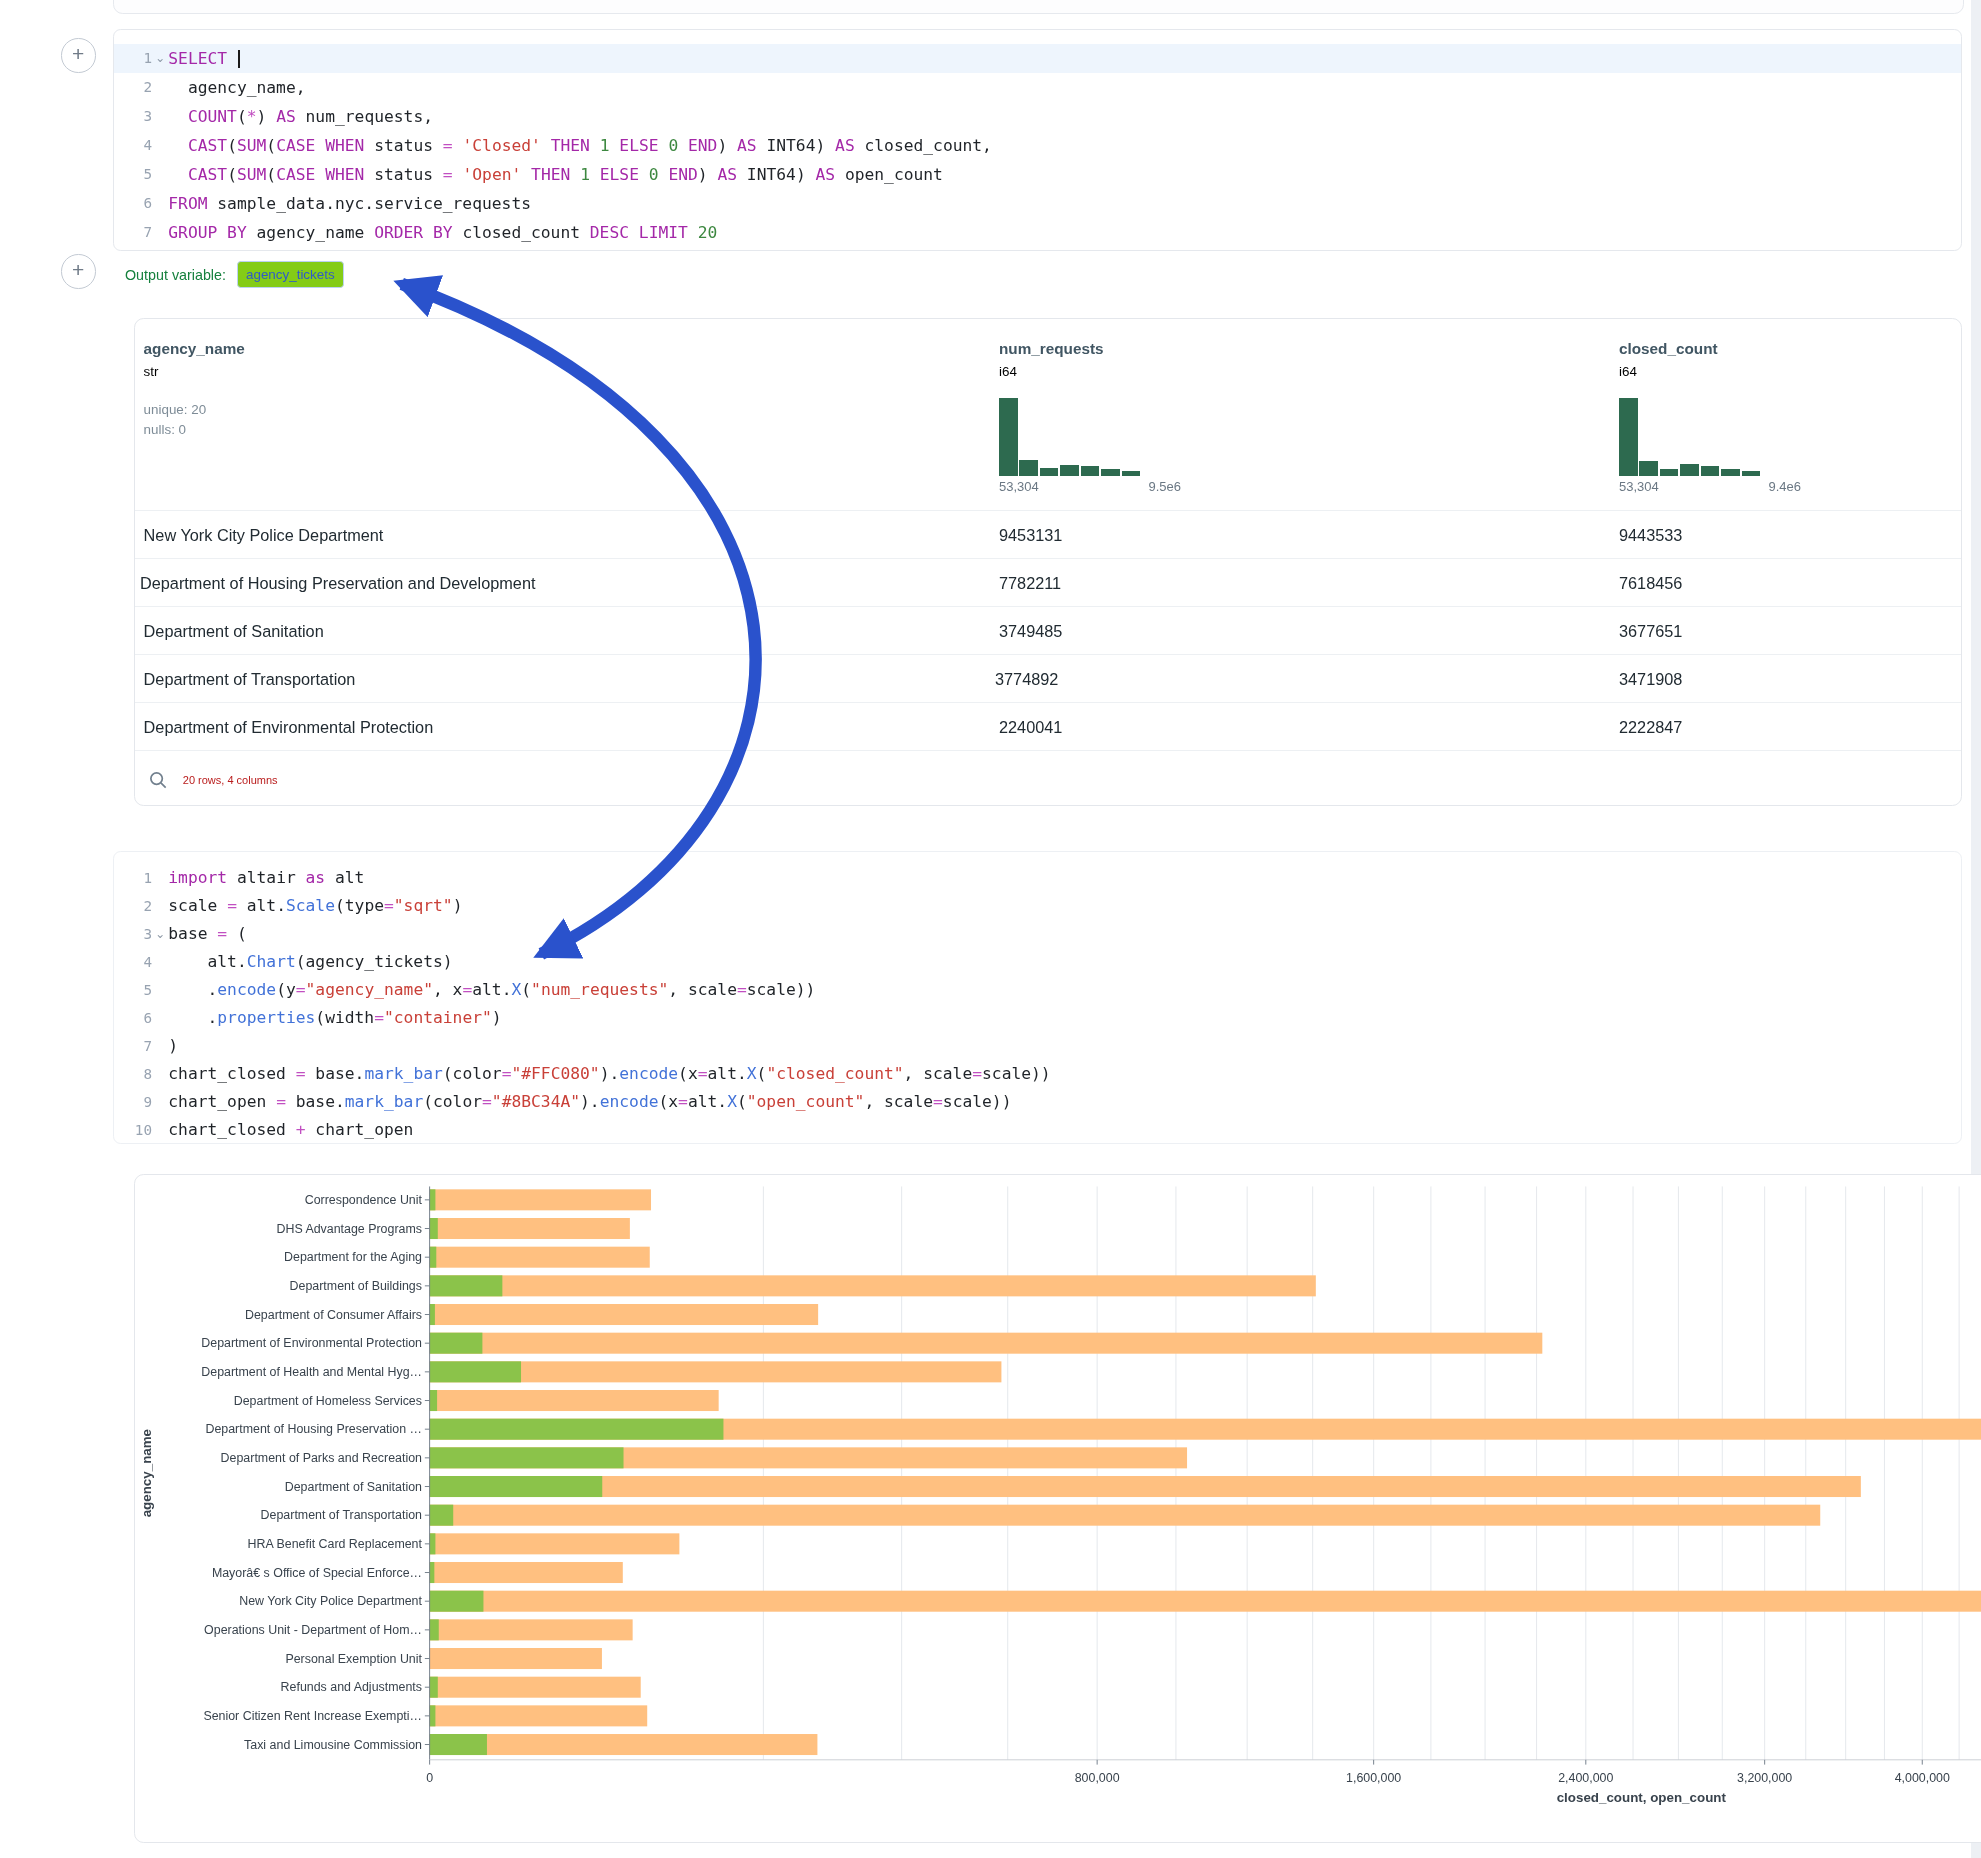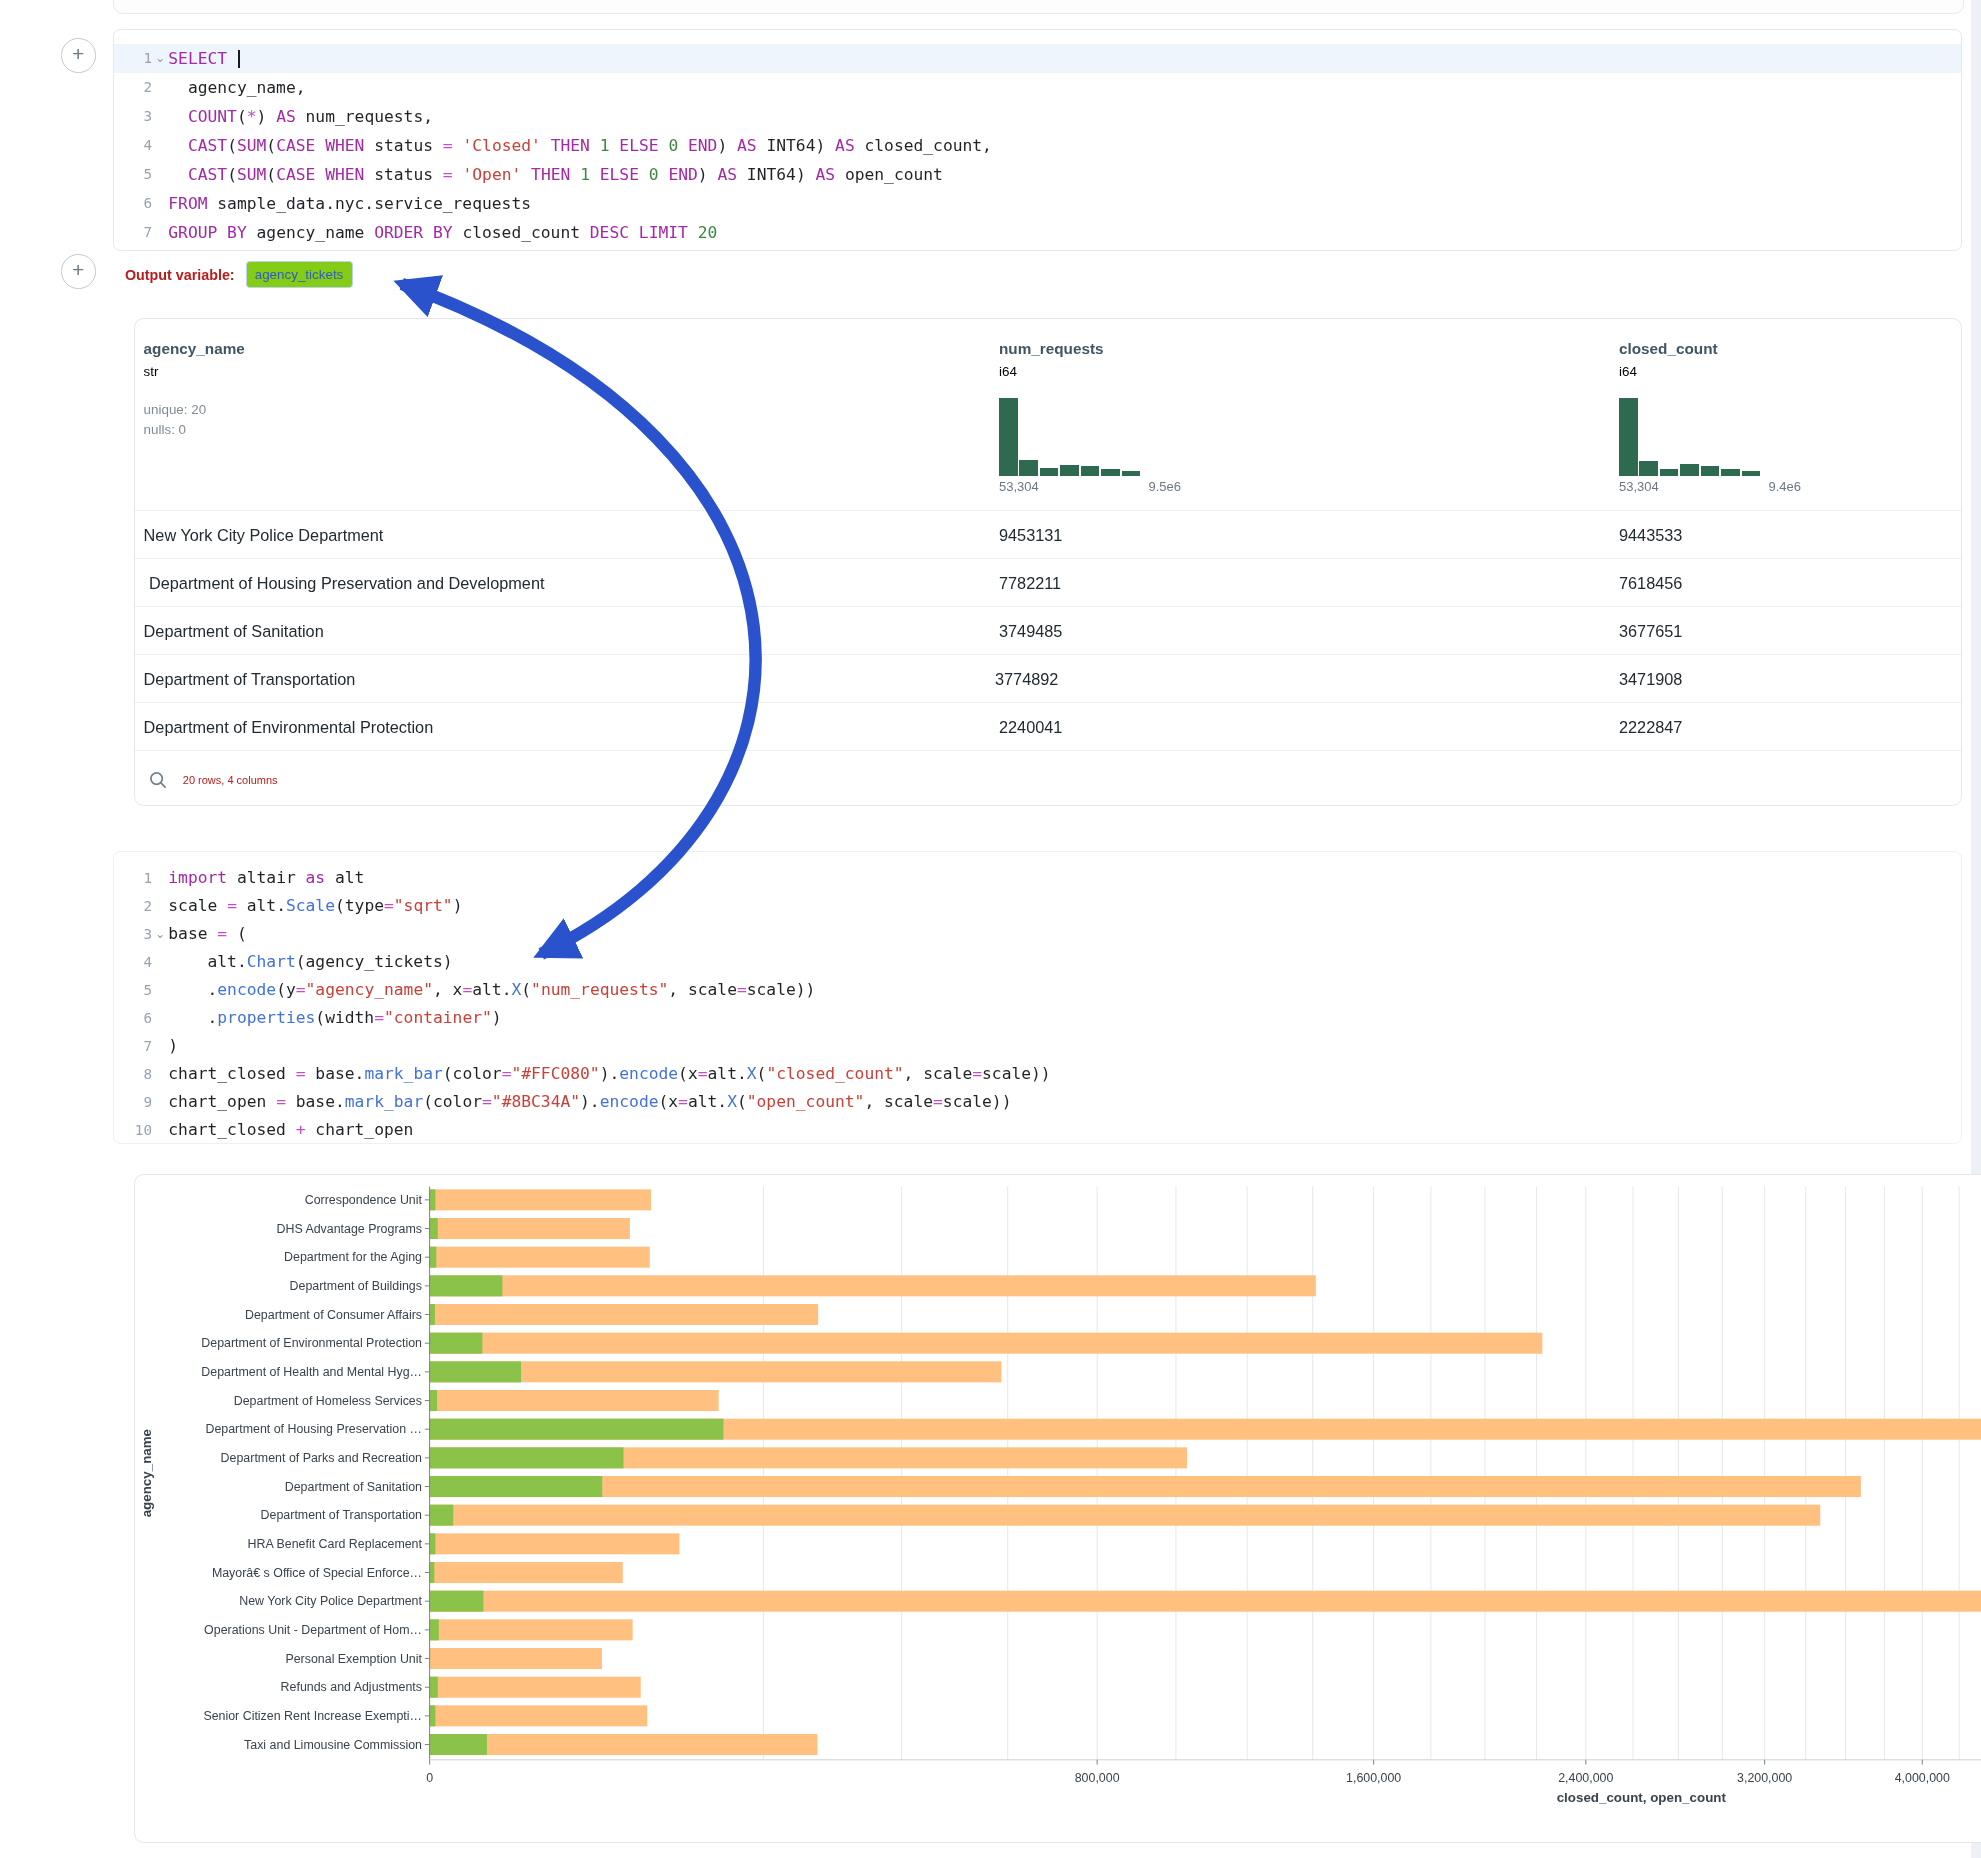--- a/index.html
+++ b/index.html
@@ -22,21 +22,21 @@
   .ln{display:inline-block;width:38px;text-align:right;color:#98a3b1;
       font-family:"DejaVu Sans Mono",monospace;font-size:14.3px;}
   .chev{display:inline-block;width:16.3px;text-align:center;color:#8b97a5;font-size:12.4px;cursor:pointer;}
   .code-text{white-space:pre;font-family:"DejaVu Sans Mono",monospace;font-size:16.3px;color:#1f2328;}
   .tk-plain{color:#1f2328;} .tk-kw{color:#a428a8;} .tk-str{color:#c94038;}
   .tk-num{color:#3d8840;} .tk-fn{color:#4272d8;} .tk-op{color:#c14fc1;}
   .cursor{display:inline-block;width:1.9px;height:18px;background:#1a1a1a;vertical-align:text-bottom;margin-left:1px;}
 
   
   .output-row{position:absolute;left:125px;top:260px;height:29px;display:flex;align-items:center;gap:11.5px;z-index:2;}
-  .output-label{font-size:14.3px;font-weight:bold;color:#b91c1c;}
+  .output-label{font-size:14.3px;font-weight:normal;color:#15803d;}
   .chip{width:107px;height:27px;box-sizing:border-box;padding:0 7.6px;border:1px solid #bcd2f2;border-radius:3.8px;
         background:#84cc16;color:#2f5bc7;font-size:13.4px;line-height:25px;overflow:hidden;white-space:nowrap;cursor:pointer;}
 
   
   .table-card{position:absolute;left:134px;top:318px;width:1828px;height:488px;background:#fff;
               border:1px solid #e4e7ec;border-radius:9.6px;z-index:2;box-sizing:border-box;overflow:hidden;}
   .t-header{position:relative;height:191px;}
   .t-colhead{position:absolute;top:21px;width:229px;}
   .t-colname{font-size:15.3px;font-weight:bold;color:#415663;}
   .t-coltype{margin-top:5.7px;font-size:13.4px;color:#000000;}
@@ -158,21 +158,21 @@
           </div>
         </div>
       </div>
     <div class="t-rows">
         <div class="t-row">
           <span style="left: 8.6px;">New York City Police Department</span>
           <span style="left: 864px;">9453131</span>
           <span style="left: 1484px;">9443533</span>
         </div>
         <div class="t-row">
-          <span style="left: 14px; text-align: center;">Department of Housing Preservation and Development</span>
+          <span style="left: 5px; text-align: center;">Department of Housing Preservation and Development</span>
           <span style="left: 864px;">7782211</span>
           <span style="left: 1484px;">7618456</span>
         </div>
         <div class="t-row">
           <span style="left: 8.6px;">Department of Sanitation</span>
           <span style="left: 864px;">3749485</span>
           <span style="left: 1484px;">3677651</span>
         </div>
         <div class="t-row">
           <span style="left: 8.6px;">Department of Transportation</span>

